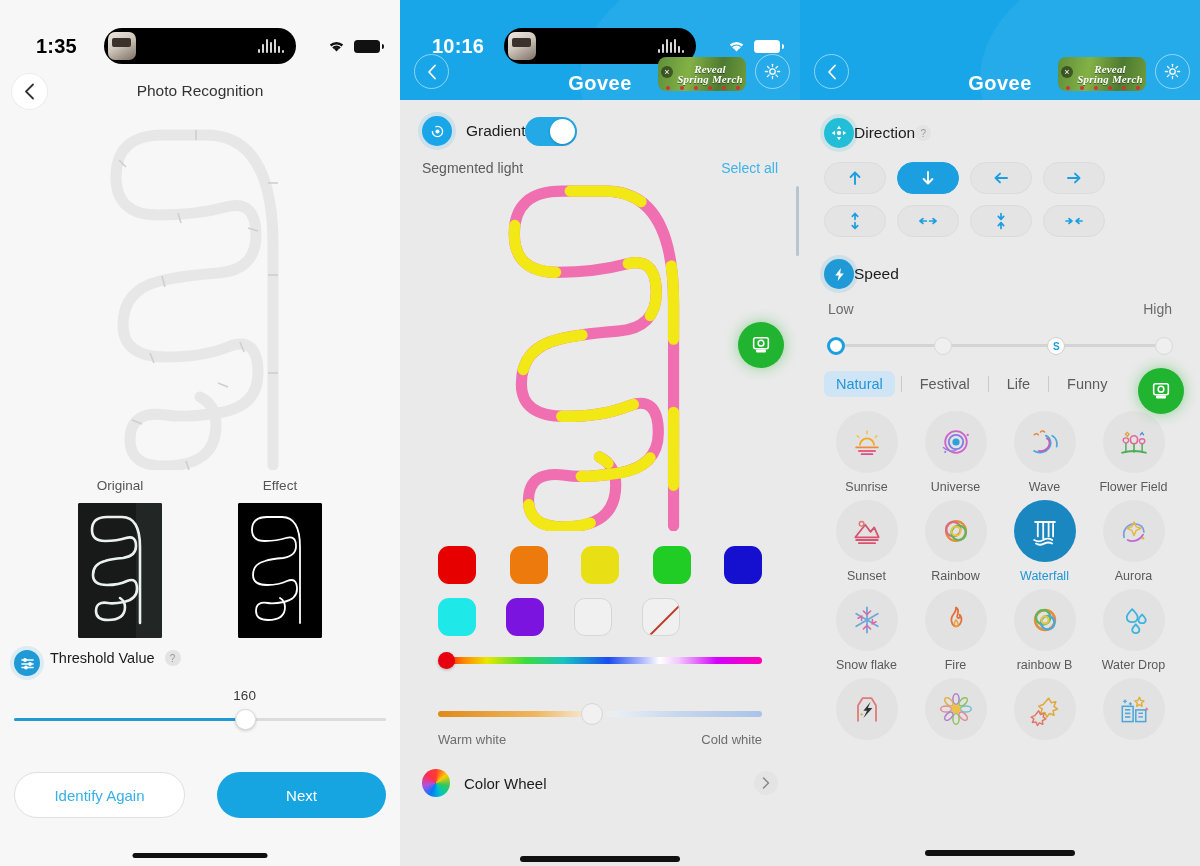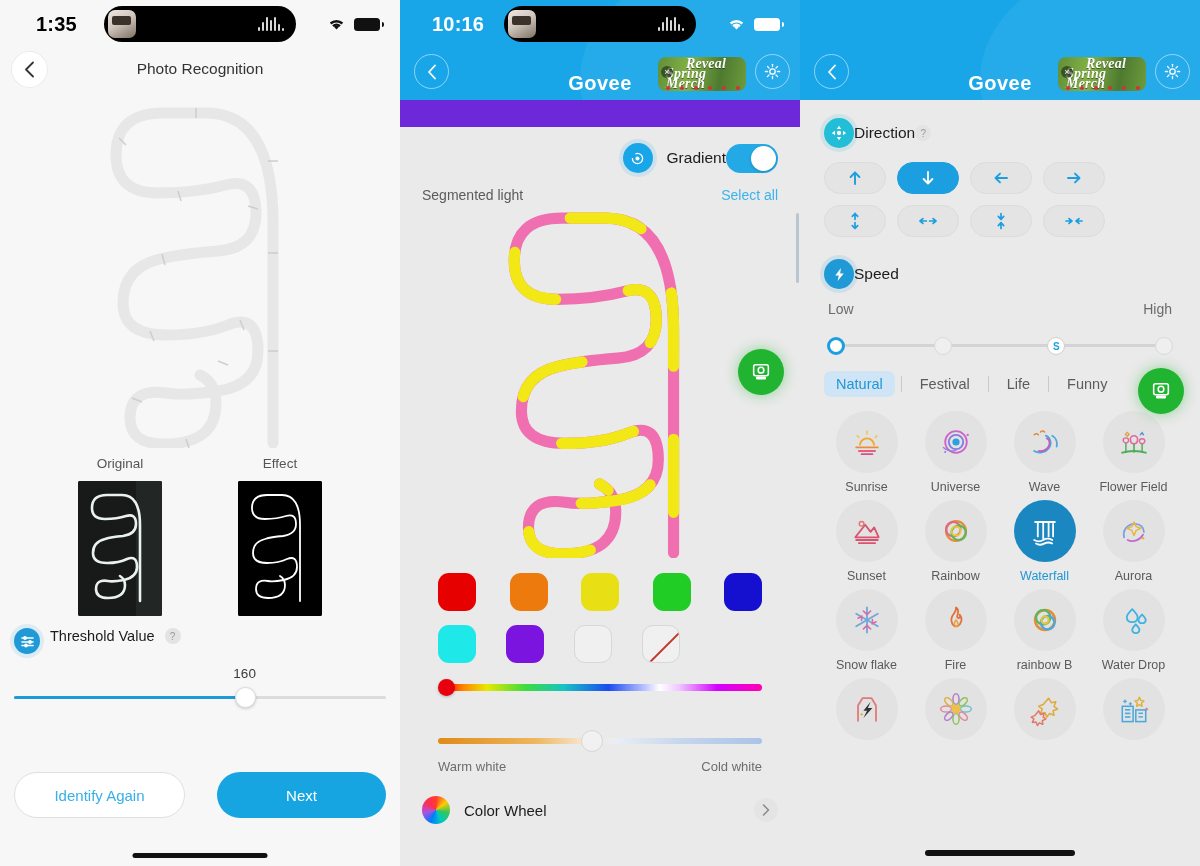--- a/index.html
+++ b/index.html
@@ -8,21 +8,21 @@
     font-family: "Liberation Sans", sans-serif;
     background:#f4f4f4; overflow:hidden;
   }
   .screens { display:flex; width:1200px; height:866px; }
   .panel { position:relative; overflow:hidden; height:866px; }
   .p1 { width:400px; background:#f7f7f7; }
   .p2 { width:400px; background:#6d28d9; }
   .p3 { width:400px; background:#eaeaea; }
 
   
-  .statusbar { position:relative; height:48px; display:flex; align-items:center; }
+  .statusbar { position:relative; height:48px; display:flex; align-items:center;margin-top:22px; }
   .sb-time { font-size:20px; font-weight:bold; letter-spacing:.2px; }
   .p1 .sb-time { color:#000; margin-left:36px; }
   .p2 .sb-time, .p3 .sb-time { color:#fff; margin-left:32px; }
   .island {
     position:absolute; left:50%; transform:translateX(-50%); top:6px;
     width:192px; height:36px; background:#000; border-radius:20px;
     display:flex; align-items:center; justify-content:space-between;
     padding:0 12px 0 4px;
   }
   .island-app {
@@ -95,30 +95,30 @@
   .gnav { position:absolute; left:0; right:0; top:48px; height:52px; }
   .gback { position:absolute; left:14px; top:6px; width:35px;height:35px;border-radius:50%; border:1px solid rgba(255,255,255,.5); display:flex;align-items:center;justify-content:center; }
   .glogo { position:absolute; left:50%; transform:translateX(-50%); top:24px; color:#fff; font-size:20px; font-weight:bold; letter-spacing:.5px; }
   .gbanner {
     position:absolute; right:54px; top:9px; width:88px;height:34px;border-radius:8px;
     background:linear-gradient(100deg,#5f8f3a 0%,#84b146 35%,#4e7a30 70%,#6d9c3c 100%);
     overflow:hidden;
   }
   .gbanner-txt { position:absolute; inset:0; display:flex;flex-direction:column;align-items:center;justify-content:center;
     font-family:"Liberation Serif", serif; font-style:italic; font-weight:bold; color:#fff;
-    font-size:14px; line-height:10px; text-shadow:0 1px 0 rgba(0,0,0,.45); letter-spacing:.2px; padding-left:8px;}
+    font-size:11px; line-height:10px; text-shadow:0 1px 0 rgba(0,0,0,.45); letter-spacing:.2px; padding-left:8px;margin-left:8px;}
   .gbanner-x { position:absolute; left:3px; top:9px; width:12px;height:12px;border-radius:50%; background:rgba(0,0,0,.45);
     color:#fff; font-size:9px; display:flex;align-items:center;justify-content:center; }
   .gbanner-berries{ position:absolute; bottom:1px; left:6px; right:2px; height:8px; }
   .gbanner-berries i{ position:absolute; width:4px;height:4px;border-radius:50%;background:#d3323a; bottom:0;}
   .ggear { position:absolute; right:10px; top:6px; width:35px;height:35px;border-radius:50%; border:1px solid rgba(255,255,255,.5); display:flex;align-items:center;justify-content:center; }
 
   
   .p2body { position:relative; height:766px; background:#eaeaea; }
-  .rowline { display:flex; align-items:center; justify-content:flex-end; padding:16px 22px 0;margin-top:27px; }
+  .rowline { display:flex; align-items:center; justify-content:flex-start; padding:16px 22px 0; }
   .grad-left { display:flex; align-items:center; gap:14px; }
   .grad-icon { width:30px;height:30px;border-radius:50%;background:#18a6e8; display:flex;align-items:center;justify-content:center; box-shadow:0 0 0 4px rgba(24,166,232,.13); }
   .grad-label { font-size:15.5px; color:#1c1c1c; }
   .toggle { width:52px;height:29px;border-radius:15px;background:#22a9e6; position:relative; }
   .toggle:after{ content:""; position:absolute; right:2px; top:2px; width:25px;height:25px;border-radius:50%;background:#fff; box-shadow:0 1px 3px rgba(0,0,0,.2); }
   .seg-row { display:flex; align-items:center; justify-content:space-between; padding:14px 22px 0; }
   .seg-label { font-size:14px; color:#5b5b5b; }
   .seg-all { font-size:14px; color:#3cb3ea; }
   .p2shape { height:360px; display:flex; align-items:center; justify-content:center; position:relative; }
 

